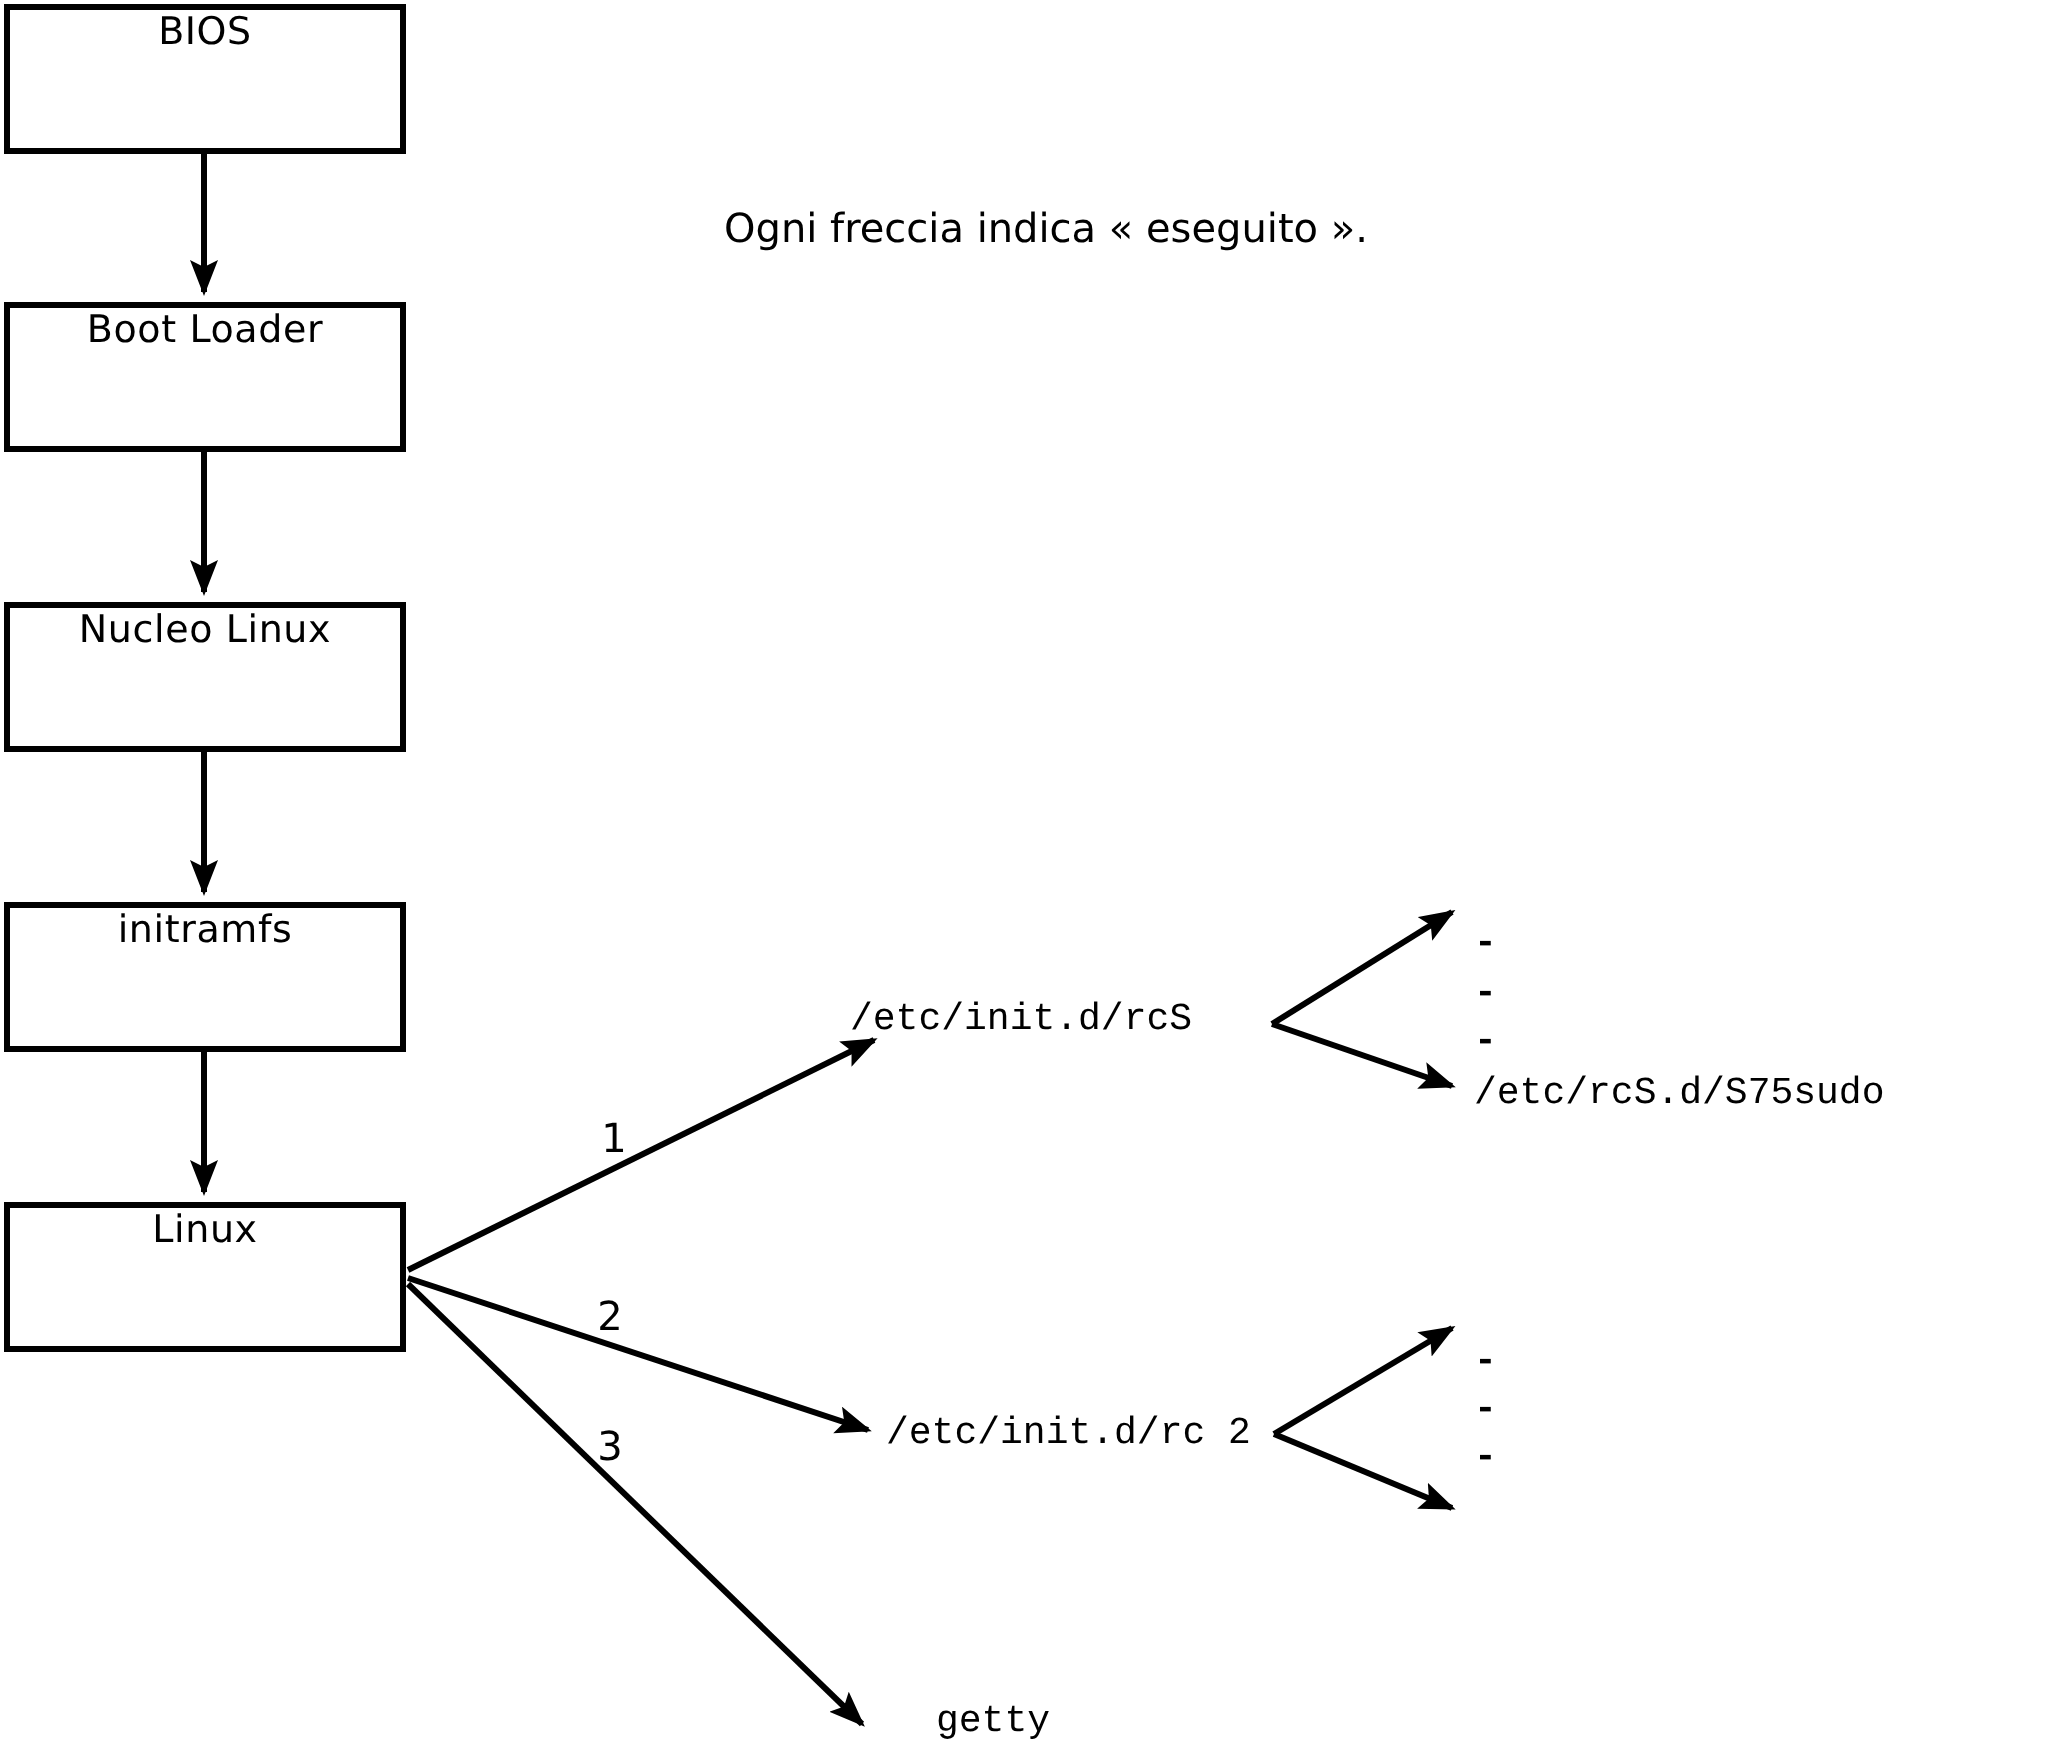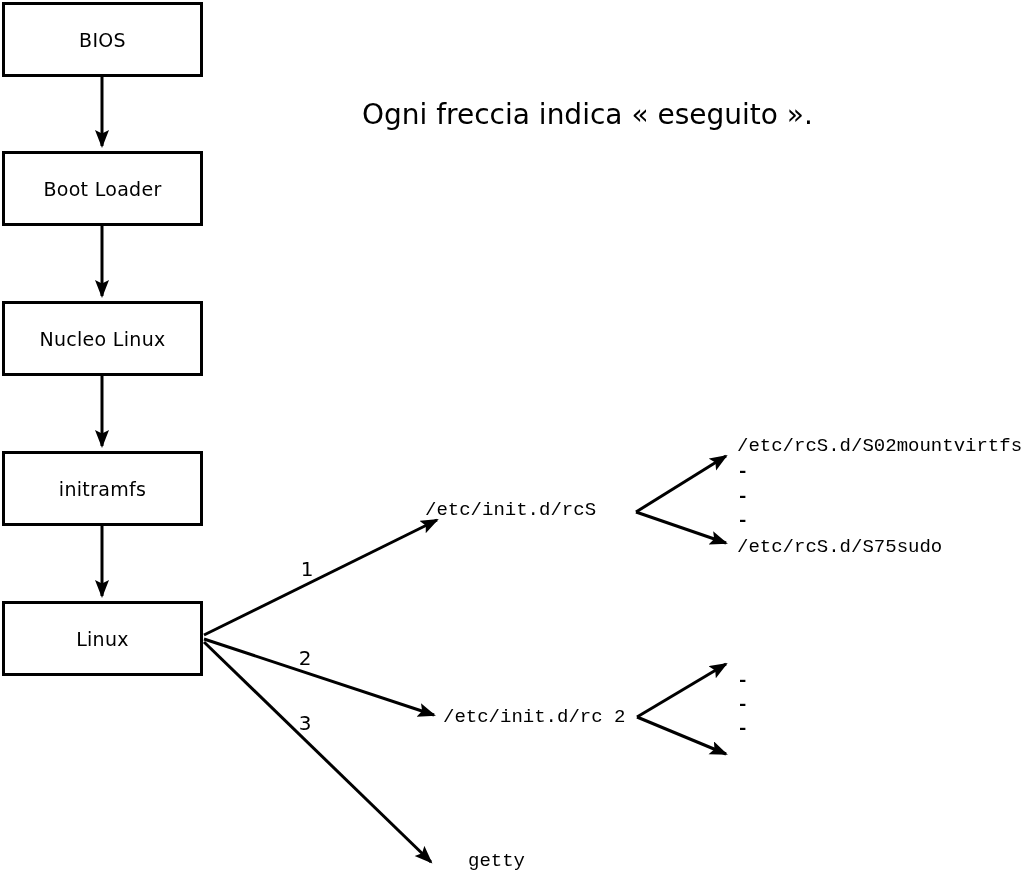--- a/index.html
+++ b/index.html
@@ -19,31 +19,31 @@
   }
   .box {
     position: absolute;
     left: 2px;
     width: 201px;
     height: 75px;
     box-sizing: border-box;
     border: 3px solid #000000;
     background: #ffffff;
     display: flex;
-    align-items: center;
+    align-items: flex-start;
     justify-content: center;
     font-size: 19px;
     letter-spacing: 0.3px;
   }
   .caption {
     position: absolute;
     left: 362px;
     top: 114px;
     transform: translateY(-50%);
-    font-size: 28px;
+    font-size: 20px;
     white-space: pre;
   }
   .num {
     position: absolute;
     transform: translate(-50%, -50%);
     font-size: 20px;
   }
   .mono {
     position: absolute;
     transform: translateY(-50%);
@@ -99,21 +99,20 @@
   </div>
 
   <div class="num" style="left:307px;top:569px">1</div>
   <div class="num" style="left:305px;top:658px">2</div>
   <div class="num" style="left:305px;top:723px">3</div>
 
   <div class="mono" style="left:425px;top:510px">/etc/init.d/rcS</div>
   <div class="mono" style="left:443px;top:717px">/etc/init.d/rc 2</div>
   <div class="mono" style="left:468px;top:861px">getty</div>
 
-  <div class="mono" style="left:737px;top:446px">/etc/rcS.d/S02mountvirtfs</div>
   <div class="mono dash" style="left:737px;top:472px">-</div>
   <div class="mono dash" style="left:737px;top:497px">-</div>
   <div class="mono dash" style="left:737px;top:521px">-</div>
   <div class="mono" style="left:737px;top:547px">/etc/rcS.d/S75sudo</div>
 
   <div class="mono dash" style="left:737px;top:681px">-</div>
   <div class="mono dash" style="left:737px;top:705px">-</div>
   <div class="mono dash" style="left:737px;top:729px">-</div>
 
 </div>

